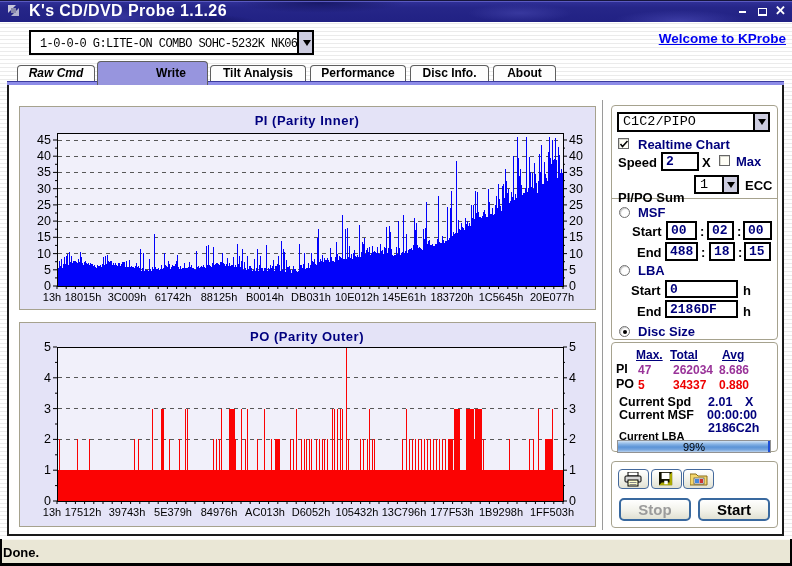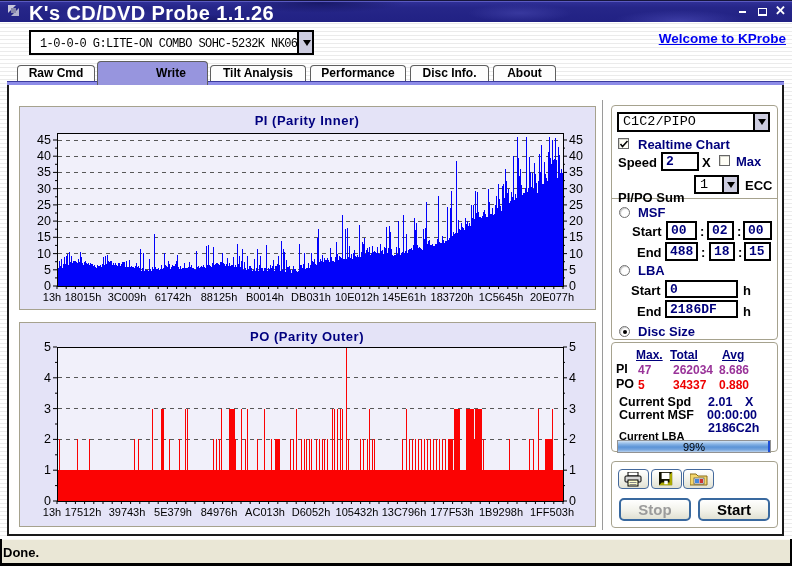--- a/index.html
+++ b/index.html
@@ -17,21 +17,21 @@
   background:
     radial-gradient(90px 16px at 110px 16px, #3a3aa2 0%, rgba(58,58,162,0) 60%),
     radial-gradient(120px 14px at 320px 2px, #181868 0%, rgba(24,24,104,0) 70%),
     radial-gradient(80px 14px at 520px 12px, #38389e 0%, rgba(56,56,158,0) 65%),
     radial-gradient(110px 18px at 680px 20px, #3c3ca4 0%, rgba(60,60,164,0) 60%),
     radial-gradient(70px 12px at 210px 22px, #151564 0%, rgba(21,21,100,0) 70%),
     linear-gradient(180deg,#31319a 0%, #262689 30%, #212183 100%);
   border-top:1px solid #16163c;
   box-shadow: inset 0 1px 0 #5a5ac0;
 }
-#title-text { left:29px; top:2px; color:#fff; font-size:20px; font-weight:bold; letter-spacing:0.4px; }
+#title-text { left:29px; top:2px; color:#fff; font-size:16px; font-weight:bold; letter-spacing:0.4px; }
 #ticon { left:7px; top:4px; width:13px; height:13px; }
 .caption-btn { top:7px; color:#fff; }
 #btn-min { left:739px; top:4px; width:7px; height:9px; border-bottom:2.5px solid #fff; }
 #btn-max { left:758px; top:8px; width:9px; height:8px; border:1.5px solid #fff; border-bottom:2.5px solid #fff; }
 #btn-cls { left:775px; top:3px; font-size:13px; font-weight:bold; color:#fff; }
 
 
 #devcombo {
   left:29px; top:30px; width:285px; height:25px;
   border:2px solid #000; background:#fff; display:flex;
@@ -123,21 +123,21 @@
 
 <div id="devcombo" class="abs">
     <div id="devtext">1-0-0-0 G:LITE-ON COMBO SOHC-5232K NK06</div>
     <div id="devbtn">
       <div class="tri"></div>
     </div>
   </div>
 <div id="welcome" class="abs">Welcome to KProbe</div>
 
 <div id="tabstrip" class="abs"></div>
-<div class="tab" style="left:17px; width:78px;">Raw Cmd</div>
+<div class="tab" style="left:17px; width:78px;font-style:italic;">Raw Cmd</div>
 <div class="tab" id="tab-active" style="left:97px; width:111px;">Write Strategy</div>
 <div class="tab" style="left:210px; width:96px;">Tilt Analysis</div>
 <div class="tab" style="left:310px; width:96px;">Performance</div>
 <div class="tab" style="left:410px; width:79px;">Disc Info.</div>
 <div class="tab" style="left:493px; width:63px;">About</div>
 
 <div id="page" class="abs"></div>
 <div id="vsplit" class="abs"></div>
 
 <svg width="577" height="204" style="position:absolute;left:19px;top:106px">

